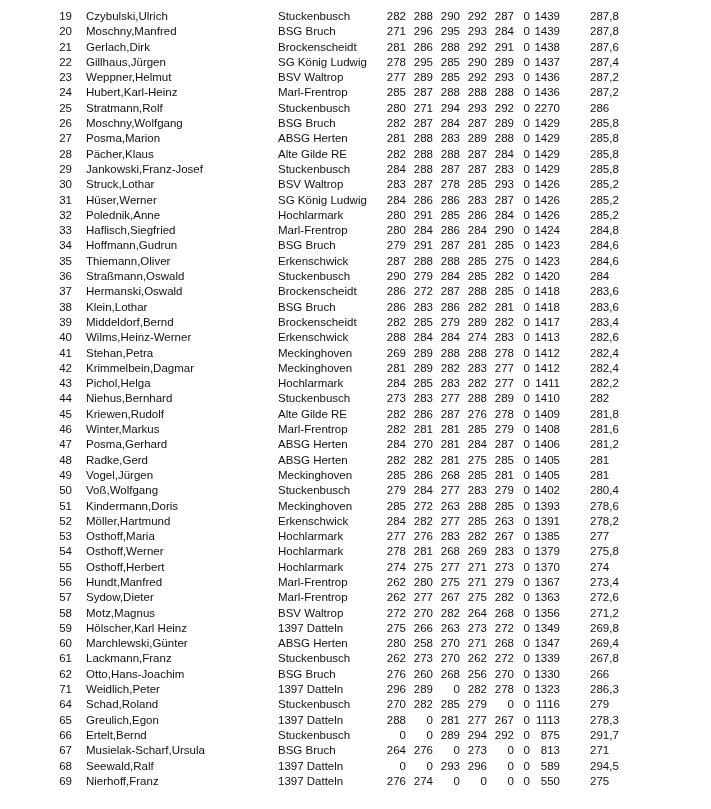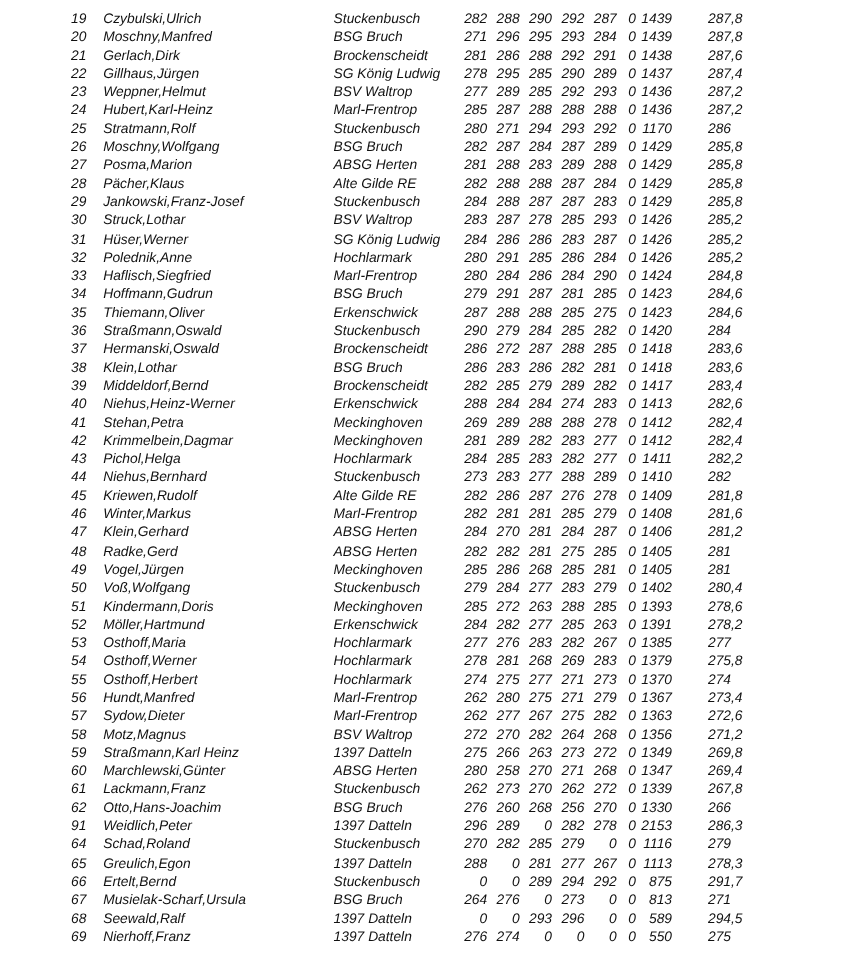--- a/index.html
+++ b/index.html
@@ -1,21 +1,21 @@
 <!DOCTYPE html>
 <html><head>
   <meta charset="utf-8">
   <style>
     html, body { margin: 0; padding: 0; background: #ffffff; }
     body {
       width: 711px; height: 809px; overflow: hidden; position: relative;
       font-family: "Liberation Sans", sans-serif; font-size: 11.5px; color: #111111;
     }
     #table { position: absolute; left: 0; top: 9px; width: 711px; }
-    .row { position: relative; height: 15.3px; line-height: 15.3px; white-space: nowrap; font-style: italic; }
+    .row { position: relative; height: 15.3px; line-height: 15.3px; white-space: nowrap; }
     .c { position: absolute; top: 0; }
     .rank { left: 50px; width: 22px; text-align: right; }
     .name { left: 86px; }
     .club { left: 278px; }
     .s { width: 26px; text-align: right; }
     .s0 { left: 380px; }
     .s1 { left: 407px; }
     .s2 { left: 434px; }
     .s3 { left: 461px; }
     .s4 { left: 488px; }
@@ -108,21 +108,21 @@
     <div class="row">
       <span class="c rank">25</span>
       <span class="c name">Stratmann,Rolf</span>
       <span class="c club">Stuckenbusch</span>
       <span class="c s s0">280</span>
       <span class="c s s1">271</span>
       <span class="c s s2">294</span>
       <span class="c s s3">293</span>
       <span class="c s s4">292</span>
       <span class="c s s5">0</span>
-      <span class="c total">1170</span>
+      <span class="c total">2270</span>
       <span class="c avg">286</span>
     </div>
     <div class="row">
       <span class="c rank">26</span>
       <span class="c name">Moschny,Wolfgang</span>
       <span class="c club">BSG Bruch</span>
       <span class="c s s0">282</span>
       <span class="c s s1">287</span>
       <span class="c s s2">284</span>
       <span class="c s s3">287</span>
@@ -295,21 +295,21 @@
       <span class="c s s1">285</span>
       <span class="c s s2">279</span>
       <span class="c s s3">289</span>
       <span class="c s s4">282</span>
       <span class="c s s5">0</span>
       <span class="c total">1417</span>
       <span class="c avg">283,4</span>
     </div>
     <div class="row">
       <span class="c rank">40</span>
-      <span class="c name">Niehus,Heinz-Werner</span>
+      <span class="c name">Wilms,Heinz-Werner</span>
       <span class="c club">Erkenschwick</span>
       <span class="c s s0">288</span>
       <span class="c s s1">284</span>
       <span class="c s s2">284</span>
       <span class="c s s3">274</span>
       <span class="c s s4">283</span>
       <span class="c s s5">0</span>
       <span class="c total">1413</span>
       <span class="c avg">282,6</span>
     </div>
@@ -386,21 +386,21 @@
       <span class="c s s1">281</span>
       <span class="c s s2">281</span>
       <span class="c s s3">285</span>
       <span class="c s s4">279</span>
       <span class="c s s5">0</span>
       <span class="c total">1408</span>
       <span class="c avg">281,6</span>
     </div>
     <div class="row">
       <span class="c rank">47</span>
-      <span class="c name">Klein,Gerhard</span>
+      <span class="c name">Posma,Gerhard</span>
       <span class="c club">ABSG Herten</span>
       <span class="c s s0">284</span>
       <span class="c s s1">270</span>
       <span class="c s s2">281</span>
       <span class="c s s3">284</span>
       <span class="c s s4">287</span>
       <span class="c s s5">0</span>
       <span class="c total">1406</span>
       <span class="c avg">281,2</span>
     </div>
@@ -542,21 +542,21 @@
       <span class="c s s1">270</span>
       <span class="c s s2">282</span>
       <span class="c s s3">264</span>
       <span class="c s s4">268</span>
       <span class="c s s5">0</span>
       <span class="c total">1356</span>
       <span class="c avg">271,2</span>
     </div>
     <div class="row">
       <span class="c rank">59</span>
-      <span class="c name">Straßmann,Karl Heinz</span>
+      <span class="c name">Hölscher,Karl Heinz</span>
       <span class="c club">1397 Datteln</span>
       <span class="c s s0">275</span>
       <span class="c s s1">266</span>
       <span class="c s s2">263</span>
       <span class="c s s3">273</span>
       <span class="c s s4">272</span>
       <span class="c s s5">0</span>
       <span class="c total">1349</span>
       <span class="c avg">269,8</span>
     </div>
@@ -593,30 +593,30 @@
       <span class="c s s0">276</span>
       <span class="c s s1">260</span>
       <span class="c s s2">268</span>
       <span class="c s s3">256</span>
       <span class="c s s4">270</span>
       <span class="c s s5">0</span>
       <span class="c total">1330</span>
       <span class="c avg">266</span>
     </div>
     <div class="row">
-      <span class="c rank">91</span>
+      <span class="c rank">71</span>
       <span class="c name">Weidlich,Peter</span>
       <span class="c club">1397 Datteln</span>
       <span class="c s s0">296</span>
       <span class="c s s1">289</span>
       <span class="c s s2">0</span>
       <span class="c s s3">282</span>
       <span class="c s s4">278</span>
       <span class="c s s5">0</span>
-      <span class="c total">2153</span>
+      <span class="c total">1323</span>
       <span class="c avg">286,3</span>
     </div>
     <div class="row">
       <span class="c rank">64</span>
       <span class="c name">Schad,Roland</span>
       <span class="c club">Stuckenbusch</span>
       <span class="c s s0">270</span>
       <span class="c s s1">282</span>
       <span class="c s s2">285</span>
       <span class="c s s3">279</span>

